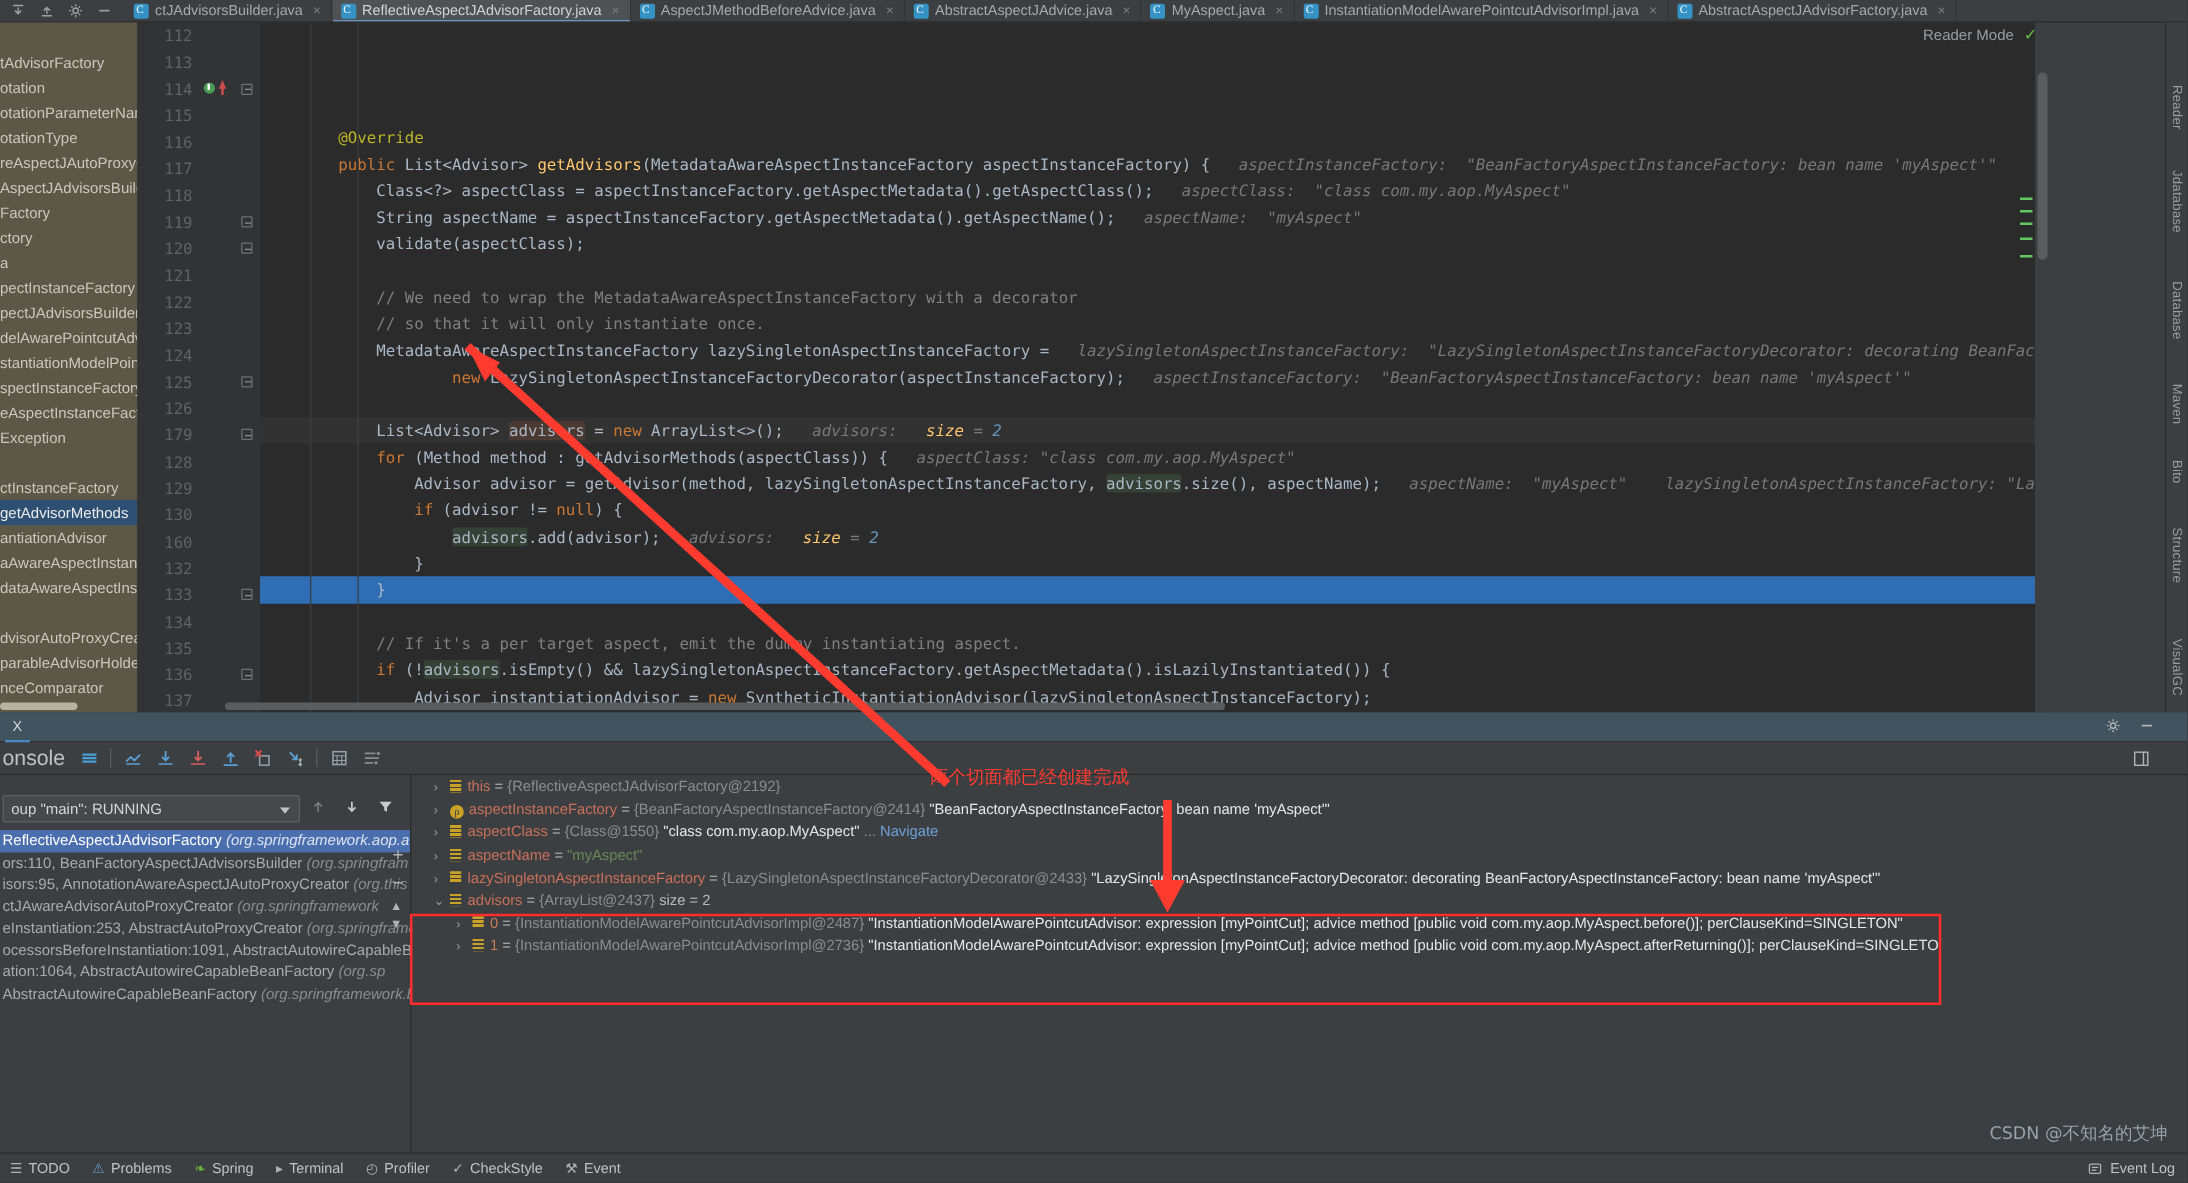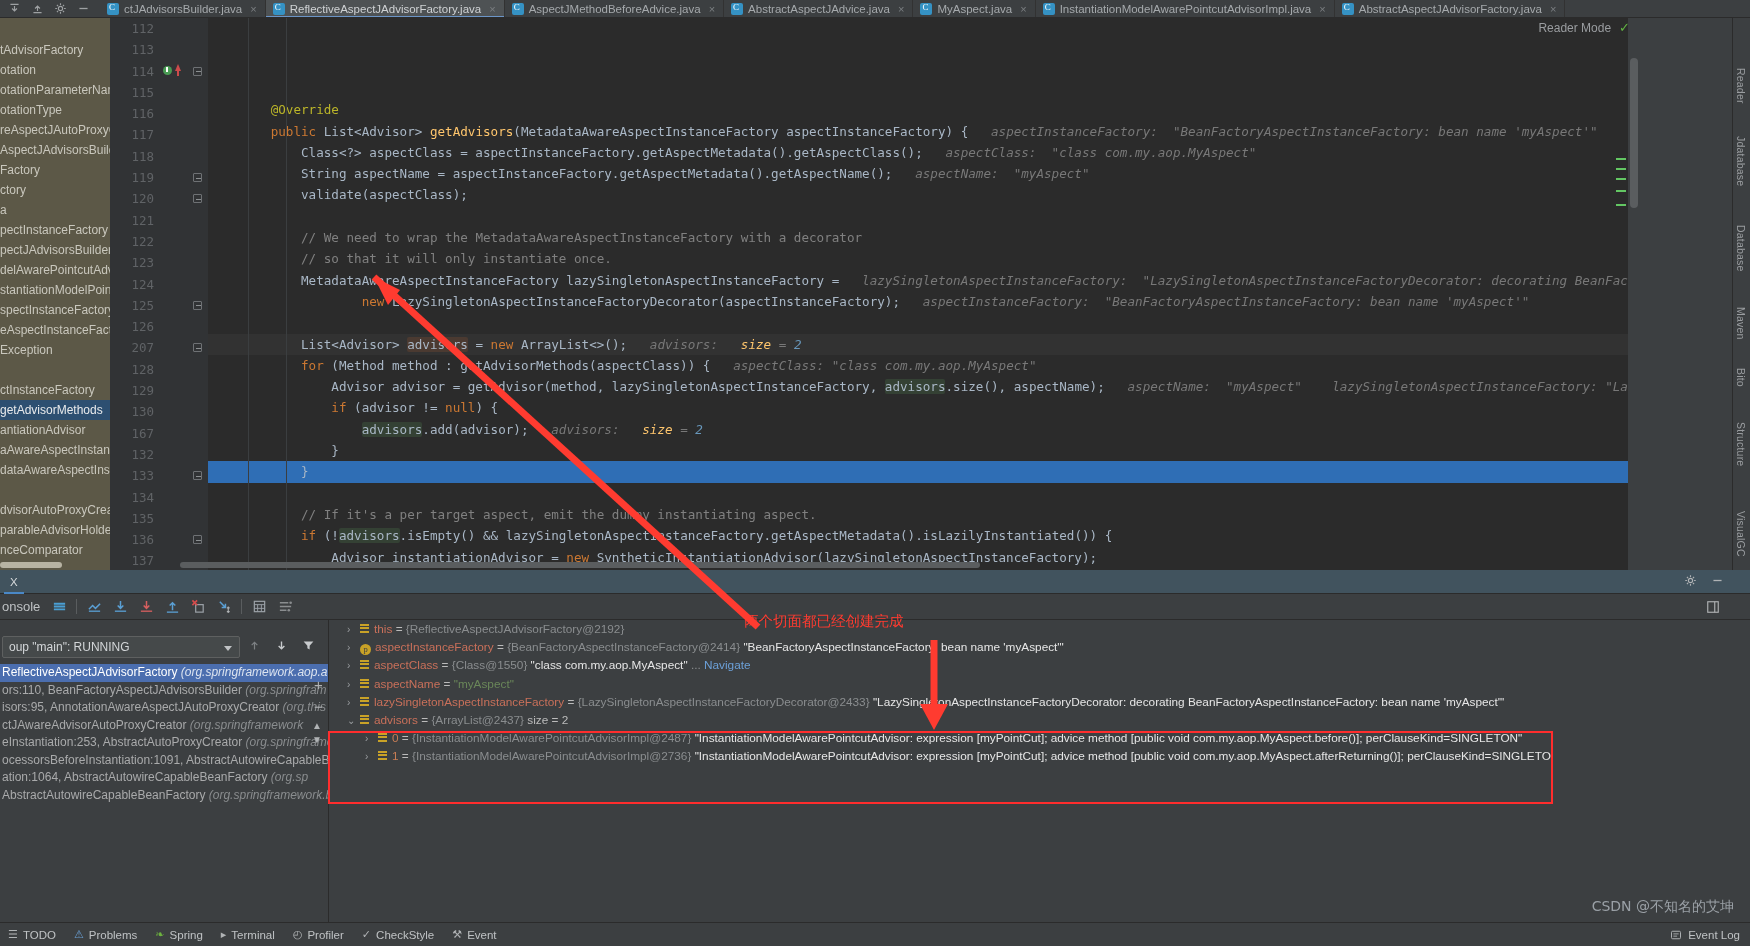--- a/index.html
+++ b/index.html
@@ -143,21 +143,21 @@
   .dp-tab {
     font-size: 11.5px; color:#d5d8da; padding: 0 6px; height:24px; line-height:24px;
     box-shadow: inset 0 -2px 0 #4a88c7;
   }
   .dp-hdr-icons { position:absolute; right: 26px; top:4px; display:flex; gap:14px;}
   .dp-toolbar {
     position:absolute; left:0; top:24px; width:1750px; height:26px;
     background:#3c3f41; display:flex; align-items:center; gap: 0px;
     border-bottom:1px solid #2b2b2b;
   }
-  .tb-label { font-size:13px; color:#bfc2c4; padding: 0 6px 0 2px;}
+  .tb-label { font-size:17px; color:#bfc2c4; padding: 0 6px 0 2px;}
   .tbtn { width:26px; height:24px; display:flex; align-items:center; justify-content:center;}
   .tbsep { width:1px; height:15px; background:#5a5d5f; margin: 0 4px;}
 
   
   .frames {
     position:absolute; left:0; top:50px; width:328px; height:302px; background:#3c3f41;
   }
   .thread-select {
     position:absolute; left:2px; top:16px; width:238px; height:22px;
     background:#45494a; border:1px solid #5e6060; border-radius:2px;
@@ -337,25 +337,25 @@
           <div class="gutter-line"><span>117</span></div>
           <div class="gutter-line"><span>118</span></div>
           <div class="gutter-line"><span>119</span><span class="g-fold"></span></div>
           <div class="gutter-line"><span>120</span><span class="g-fold"></span></div>
           <div class="gutter-line"><span>121</span></div>
           <div class="gutter-line"><span>122</span></div>
           <div class="gutter-line"><span>123</span></div>
           <div class="gutter-line"><span>124</span></div>
           <div class="gutter-line"><span>125</span><span class="g-fold"></span></div>
           <div class="gutter-line"><span>126</span></div>
-          <div class="gutter-line"><span>207</span><span class="g-fold"></span></div>
+          <div class="gutter-line"><span>179</span><span class="g-fold"></span></div>
           <div class="gutter-line"><span>128</span></div>
           <div class="gutter-line"><span>129</span></div>
           <div class="gutter-line"><span>130</span></div>
-          <div class="gutter-line"><span>167</span></div>
+          <div class="gutter-line"><span>160</span></div>
           <div class="gutter-line"><span>132</span></div>
           <div class="gutter-line"><span>133</span><span class="g-fold"></span></div>
           <div class="gutter-line"><span>134</span></div>
           <div class="gutter-line"><span>135</span></div>
           <div class="gutter-line"><span>136</span><span class="g-fold"></span></div>
           <div class="gutter-line"><span>137</span></div>
         </div>
     </div>
     <div class="codearea">
       <div class="indentguide" style="left:40px;"></div>

